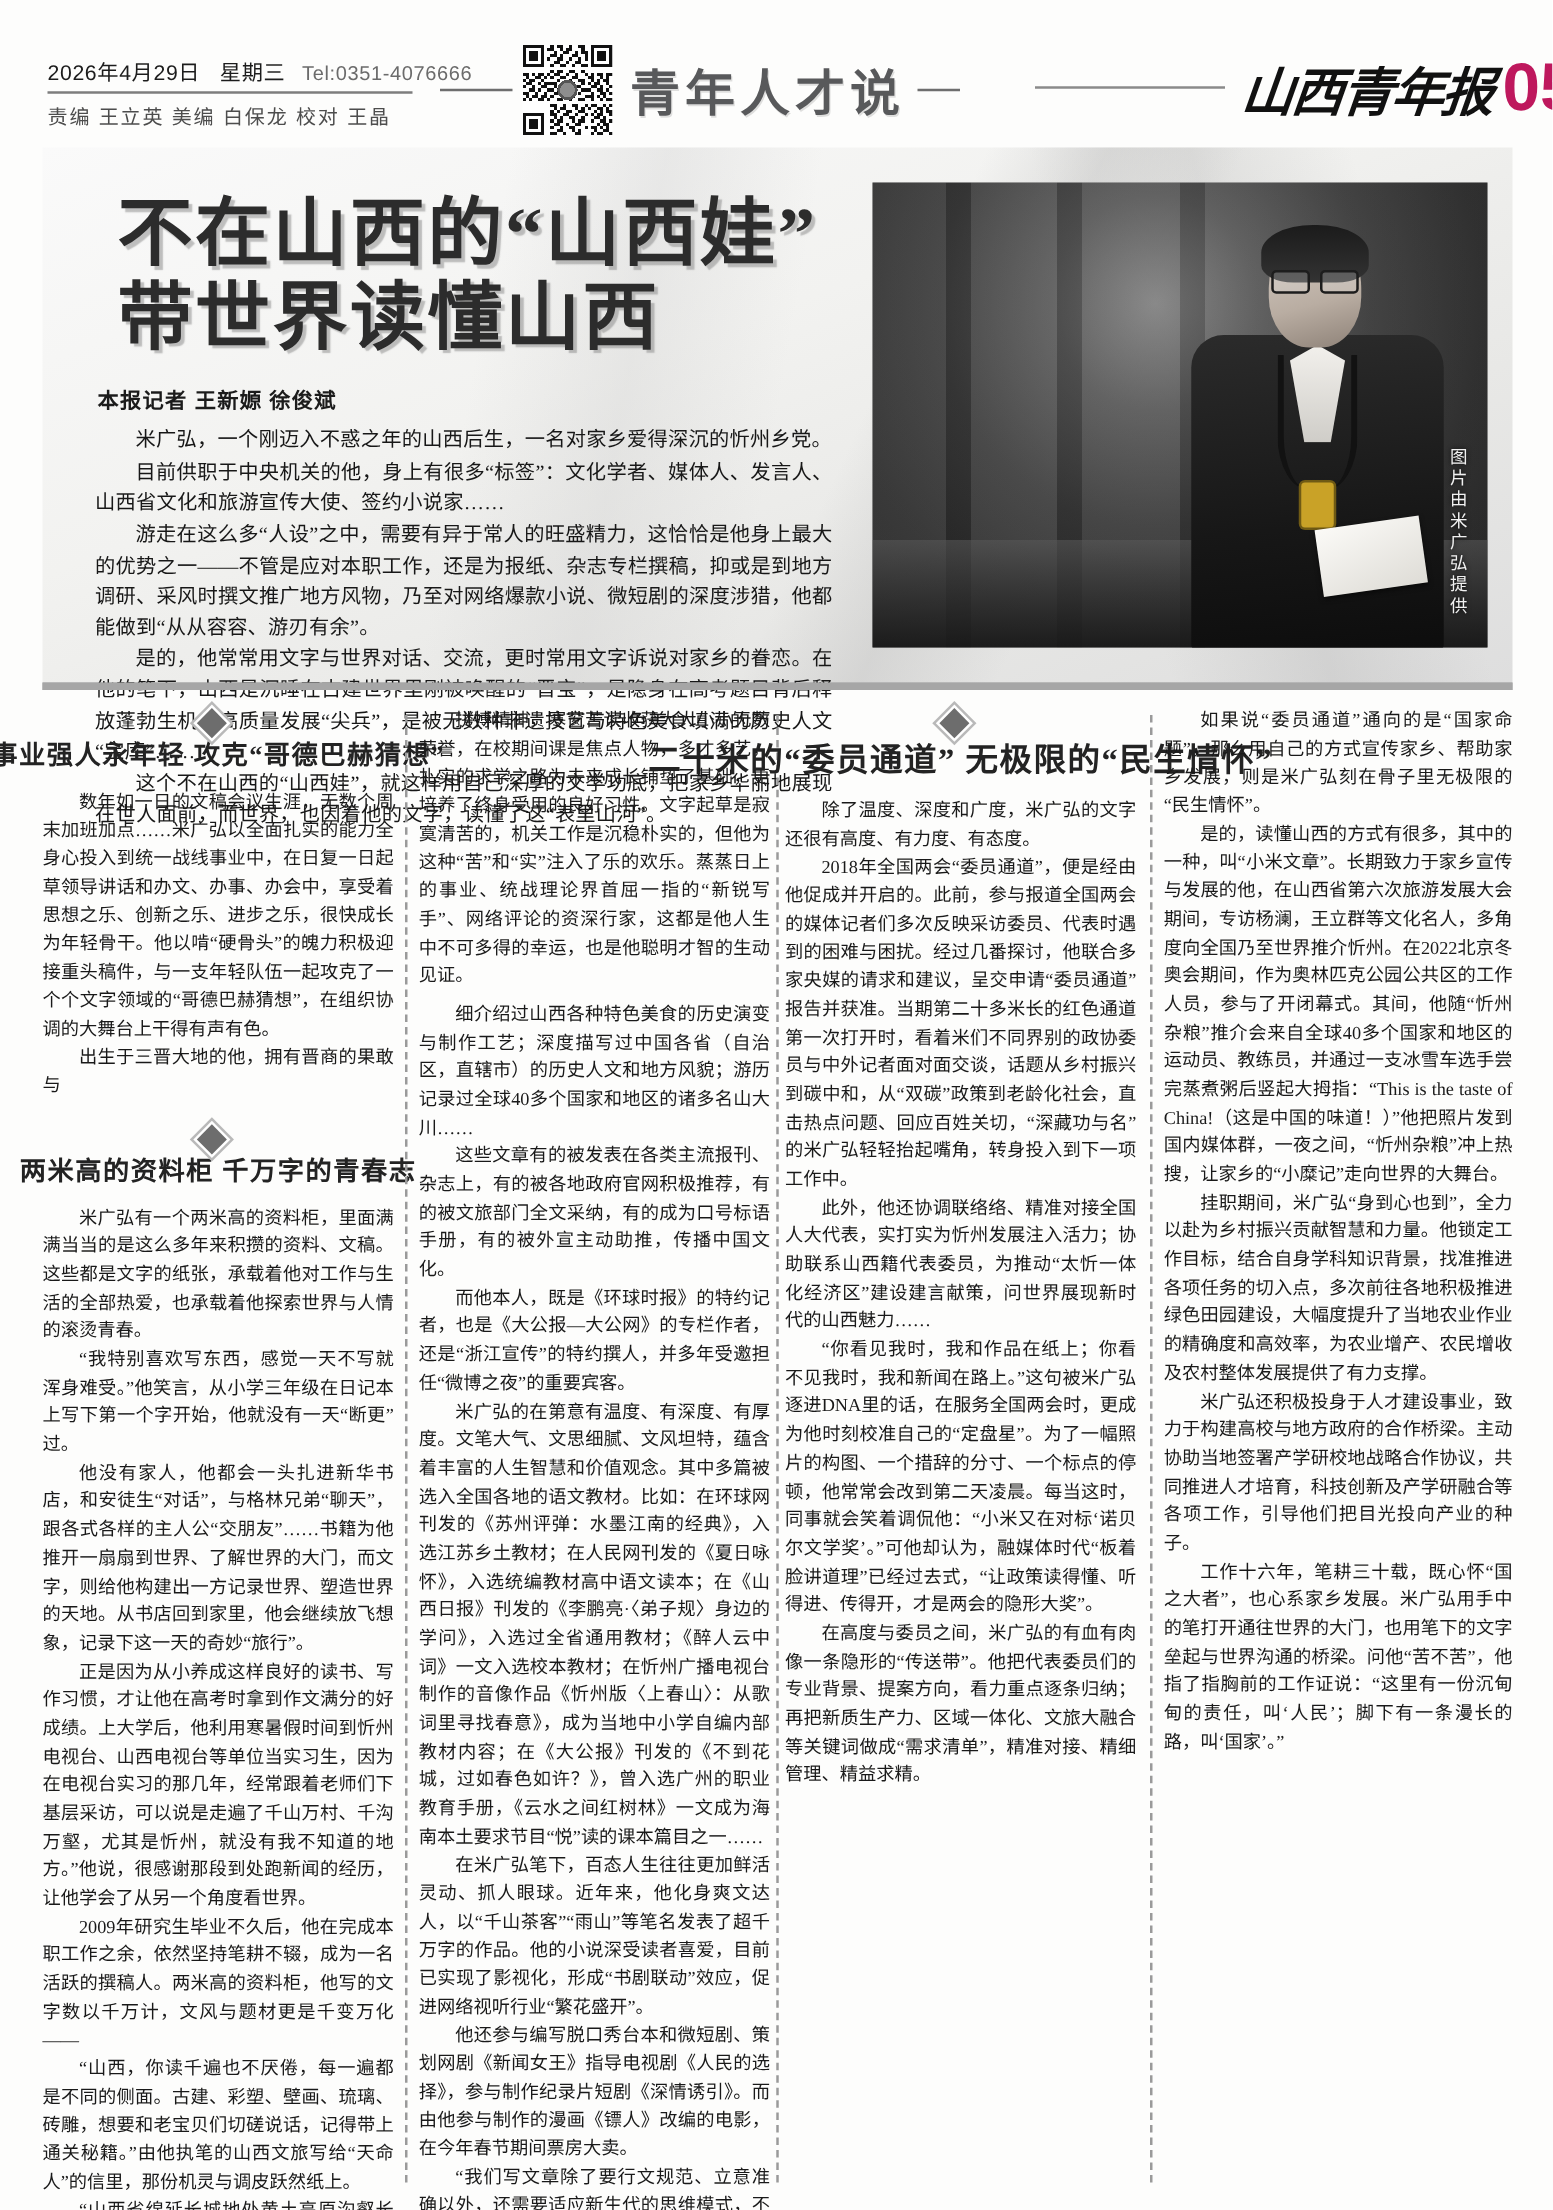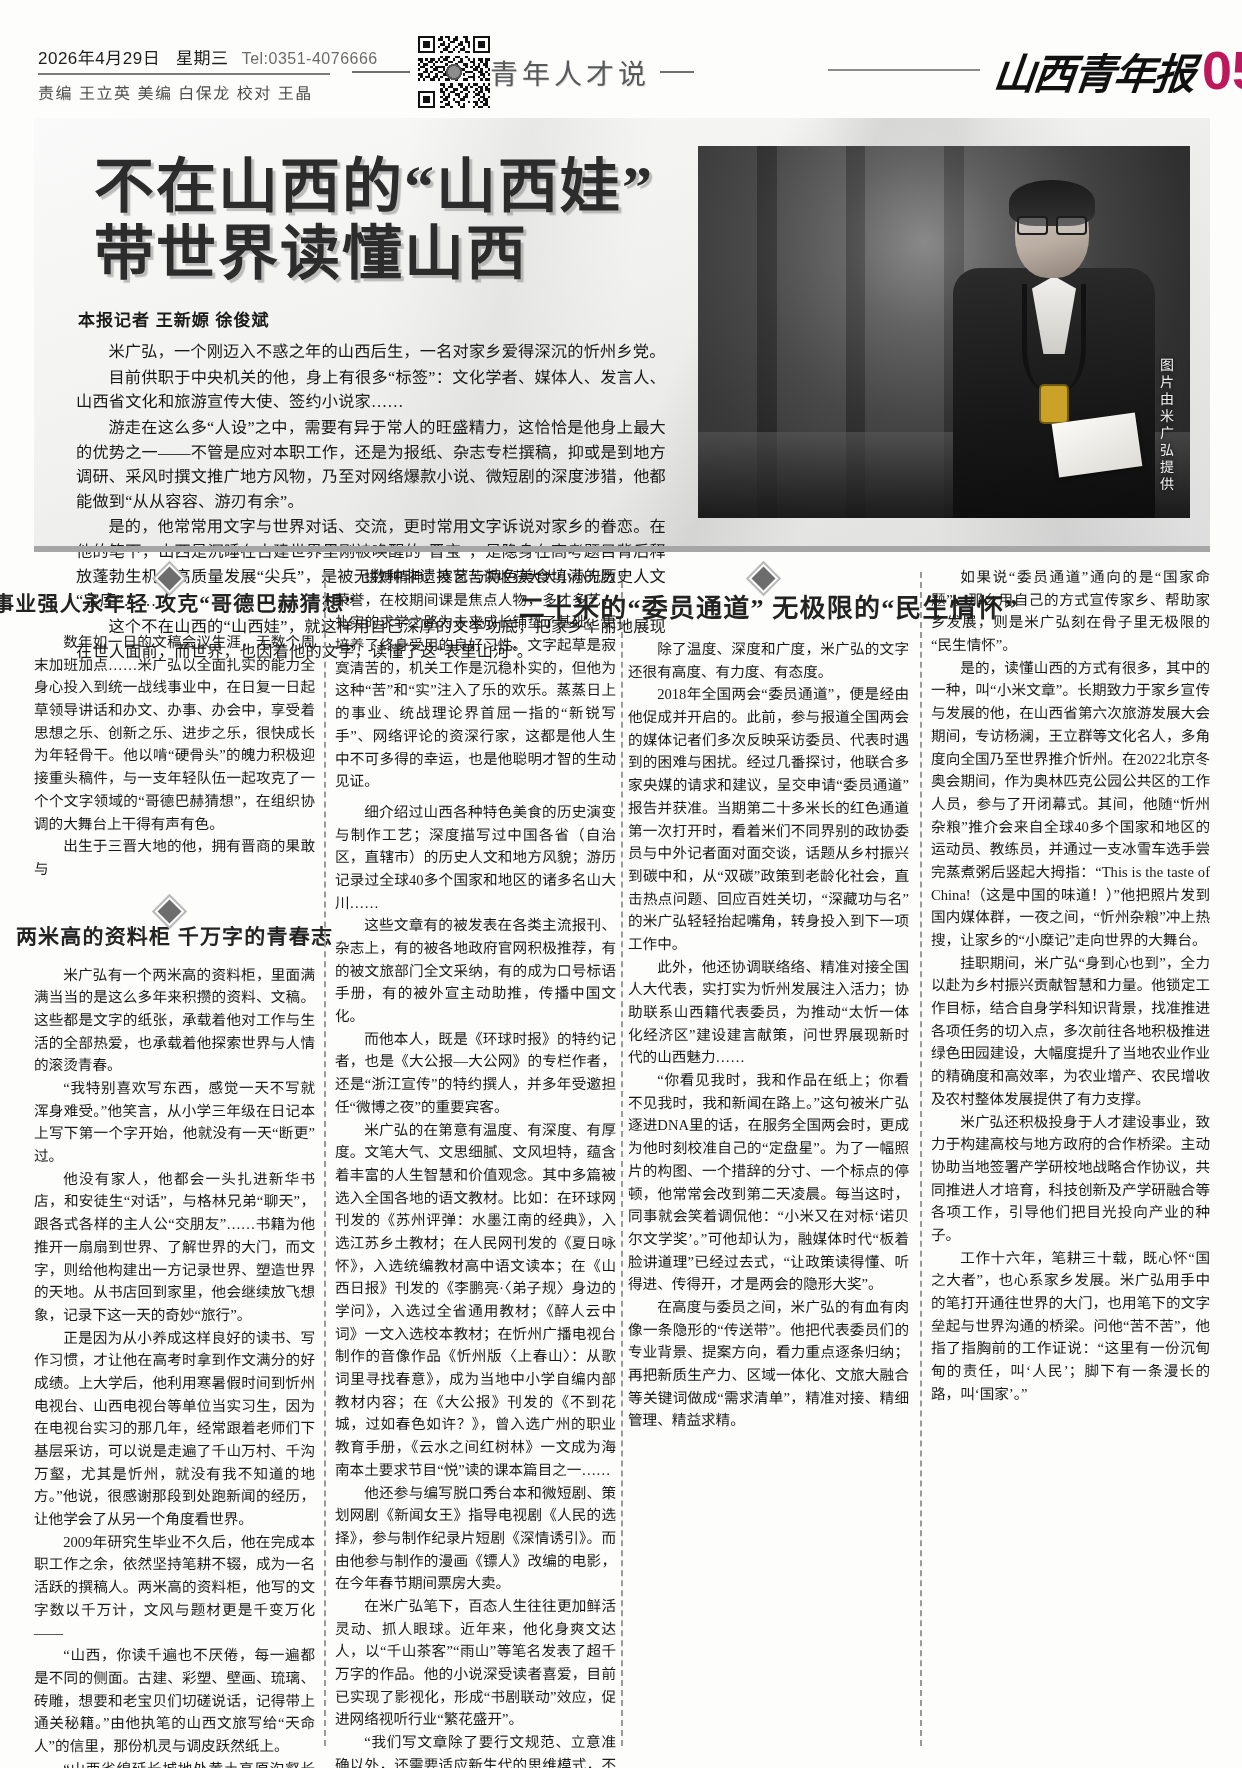--- a/index.html
+++ b/index.html
@@ -75,25 +75,25 @@
   .qr {
     width: 72px; height: 72px;
     flex: none;
     background: #fff;
     position: relative;
     overflow: hidden;
   }
   .qr .qrgrid { position: absolute; inset: 0; }
   .section-title {
     font-family: "Liberation Serif", serif;
-    font-size: 28px;
-    font-weight: 400;
+    font-size: 40px;
+    font-weight: 700;
     letter-spacing: 4px;
     color: #58595b;
-    margin-left: 0;
+    margin-left: 14px;
     white-space: nowrap;
     text-shadow: 1px 1px 0 rgba(0,0,0,.12);
   }
   .mh-dash-r {
     width: 34px; height: 2px; background: #6e6e6e;
     margin-left: 10px; flex: none;
   }
 
   .mh-right {
     position: absolute;
@@ -646,22 +646,22 @@
         <div class="tcol">
           <div class="ptext">
             <p>拼搏精神，寒窗苦读收获大大小小无数荣誉，在校期间课是焦点人物，多才多艺，扎实的求学之路为未来成长铺垫了基础，更培养了终身受用的良好习性。文字起草是寂寞清苦的，机关工作是沉稳朴实的，但他为这种“苦”和“实”注入了乐的欢乐。蒸蒸日上的事业、统战理论界首屈一指的“新锐写手”、网络评论的资深行家，这都是他人生中不可多得的幸运，也是他聪明才智的生动见证。</p>
           </div>
           <div class="spacer-8"></div>
           <div class="ptext">
             <p>细介绍过山西各种特色美食的历史演变与制作工艺；深度描写过中国各省（自治区，直辖市）的历史人文和地方风貌；游历记录过全球40多个国家和地区的诸多名山大川……</p>
             <p>这些文章有的被发表在各类主流报刊、杂志上，有的被各地政府官网积极推荐，有的被文旅部门全文采纳，有的成为口号标语手册，有的被外宣主动助推，传播中国文化。</p>
             <p>而他本人，既是《环球时报》的特约记者，也是《大公报—大公网》的专栏作者，还是“浙江宣传”的特约撰人，并多年受邀担任“微博之夜”的重要宾客。</p>
             <p>米广弘的在第意有温度、有深度、有厚度。文笔大气、文思细腻、文风坦特，蕴含着丰富的人生智慧和价值观念。其中多篇被选入全国各地的语文教材。比如：在环球网刊发的《苏州评弹：水墨江南的经典》，入选江苏乡土教材；在人民网刊发的《夏日咏怀》，入选统编教材高中语文读本；在《山西日报》刊发的《李鹏亮·〈弟子规〉身边的学问》，入选过全省通用教材；《醉人云中词》一文入选校本教材；在忻州广播电视台制作的音像作品《忻州版〈上春山〉：从歌词里寻找春意》，成为当地中小学自编内部教材内容；在《大公报》刊发的《不到花城，过如春色如许？》，曾入选广州的职业教育手册，《云水之间红树林》一文成为海南本土要求节目“悦”读的课本篇目之一……</p>
+            <p>在米广弘笔下，百态人生往往更加鲜活灵动、抓人眼球。近年来，他化身爽文达人，以“千山茶客”“雨山”等笔名发表了超千万字的作品。他的小说深受读者喜爱，目前已实现了影视化，形成“书剧联动”效应，促进网络视听行业“繁花盛开”。</p>
             <p>他还参与编写脱口秀台本和微短剧、策划网剧《新闻女王》指导电视剧《人民的选择》，参与制作纪录片短剧《深情诱引》。而由他参与制作的漫画《镖人》改编的电影，在今年春节期间票房大卖。</p>
-            <p>在米广弘笔下，百态人生往往更加鲜活灵动、抓人眼球。近年来，他化身爽文达人，以“千山茶客”“雨山”等笔名发表了超千万字的作品。他的小说深受读者喜爱，目前已实现了影视化，形成“书剧联动”效应，促进网络视听行业“繁花盛开”。</p>
             <p>“我们写文章除了要行文规范、立意准确以外，还需要适应新生代的思维模式，不能自话自说。文风必须改，不能一味地灌输，一定要认真思考，真正做到‘全链条闭环’。”米广弘说。</p>
           </div>
         </div>
       </div>
 
       <div class="divider-mid"></div>
 
       <div class="halfcol">
 
         <div class="tcol pad-r">

